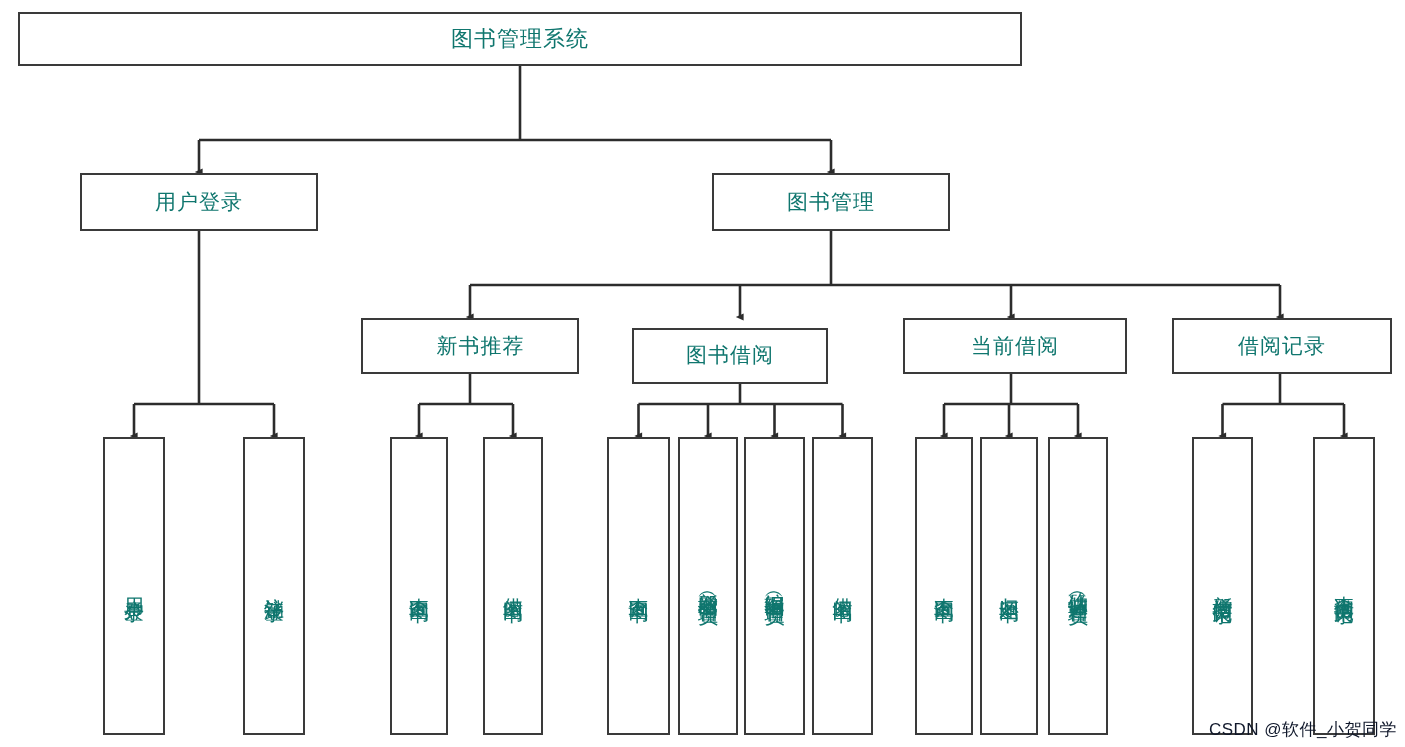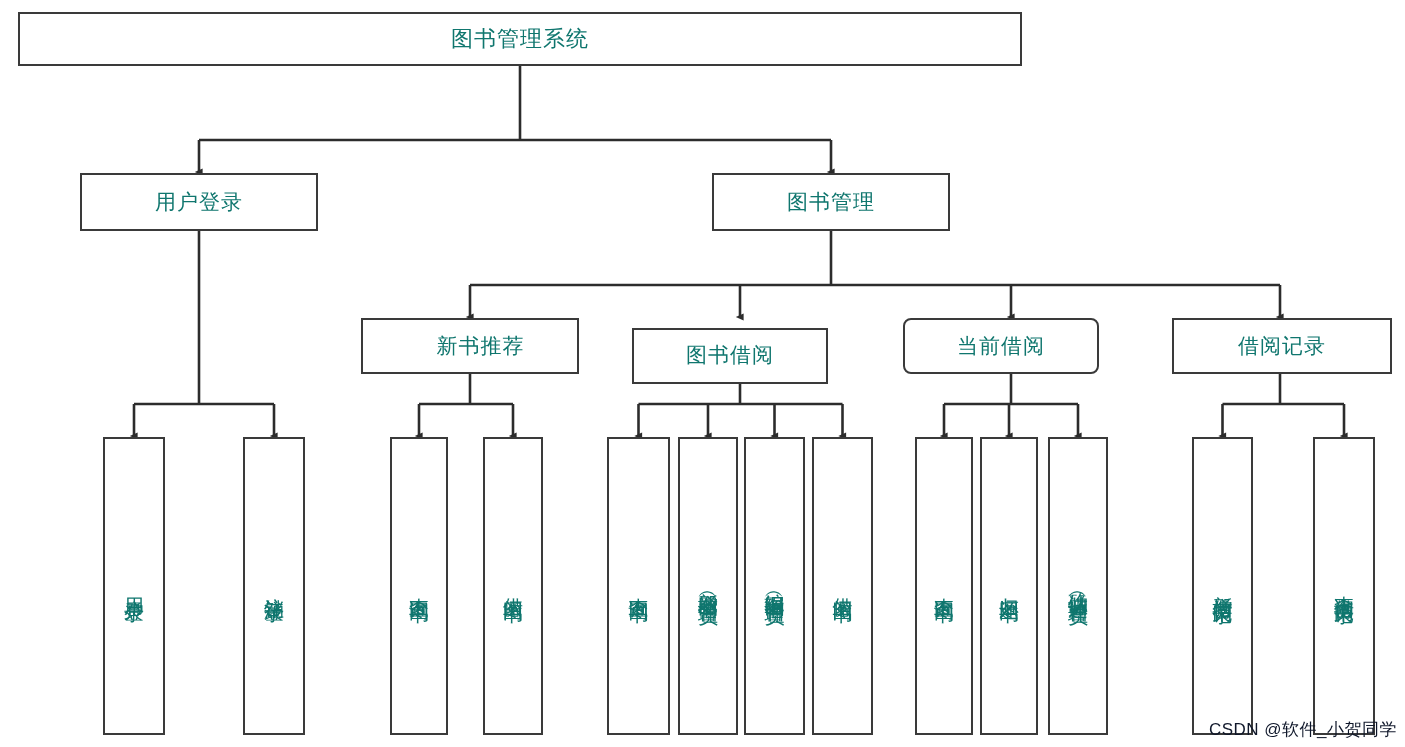--- a/index.html
+++ b/index.html
@@ -119,21 +119,21 @@
       </div>
       <div class="node" style="left: 712px; top: 173px; width: 238px; height: 58px;">
         <span class="label">图书管理</span>
       </div>
       <div class="node" style="left: 361px; top: 318px; width: 218px; height: 56px; padding-left: 21px;">
         <span class="label">新书推荐</span>
       </div>
       <div class="node" style="left: 632px; top: 328px; width: 196px; height: 56px; font-family: Liberation Serif, serif;">
         <span class="label">图书借阅</span>
       </div>
-      <div class="node" style="left: 903px; top: 318px; width: 196px; height: 56px; border-radius: 8px;">
+      <div class="node" style="left: 903px; top: 318px; width: 224px; height: 56px;">
         <span class="label">当前借阅</span>
       </div>
       <div class="node" style="left: 1172px; top: 318px; width: 220px; height: 56px;">
         <span class="label">借阅记录</span>
       </div>
       <div class="node vertical" style="left: 103px; top: 437px; width: 62px; height: 298px;">
         <span class="label">用户登录</span>
       </div>
       <div class="node vertical" style="left: 243px; top: 437px; width: 62px; height: 298px;">
         <span class="label">注销登录</span>

